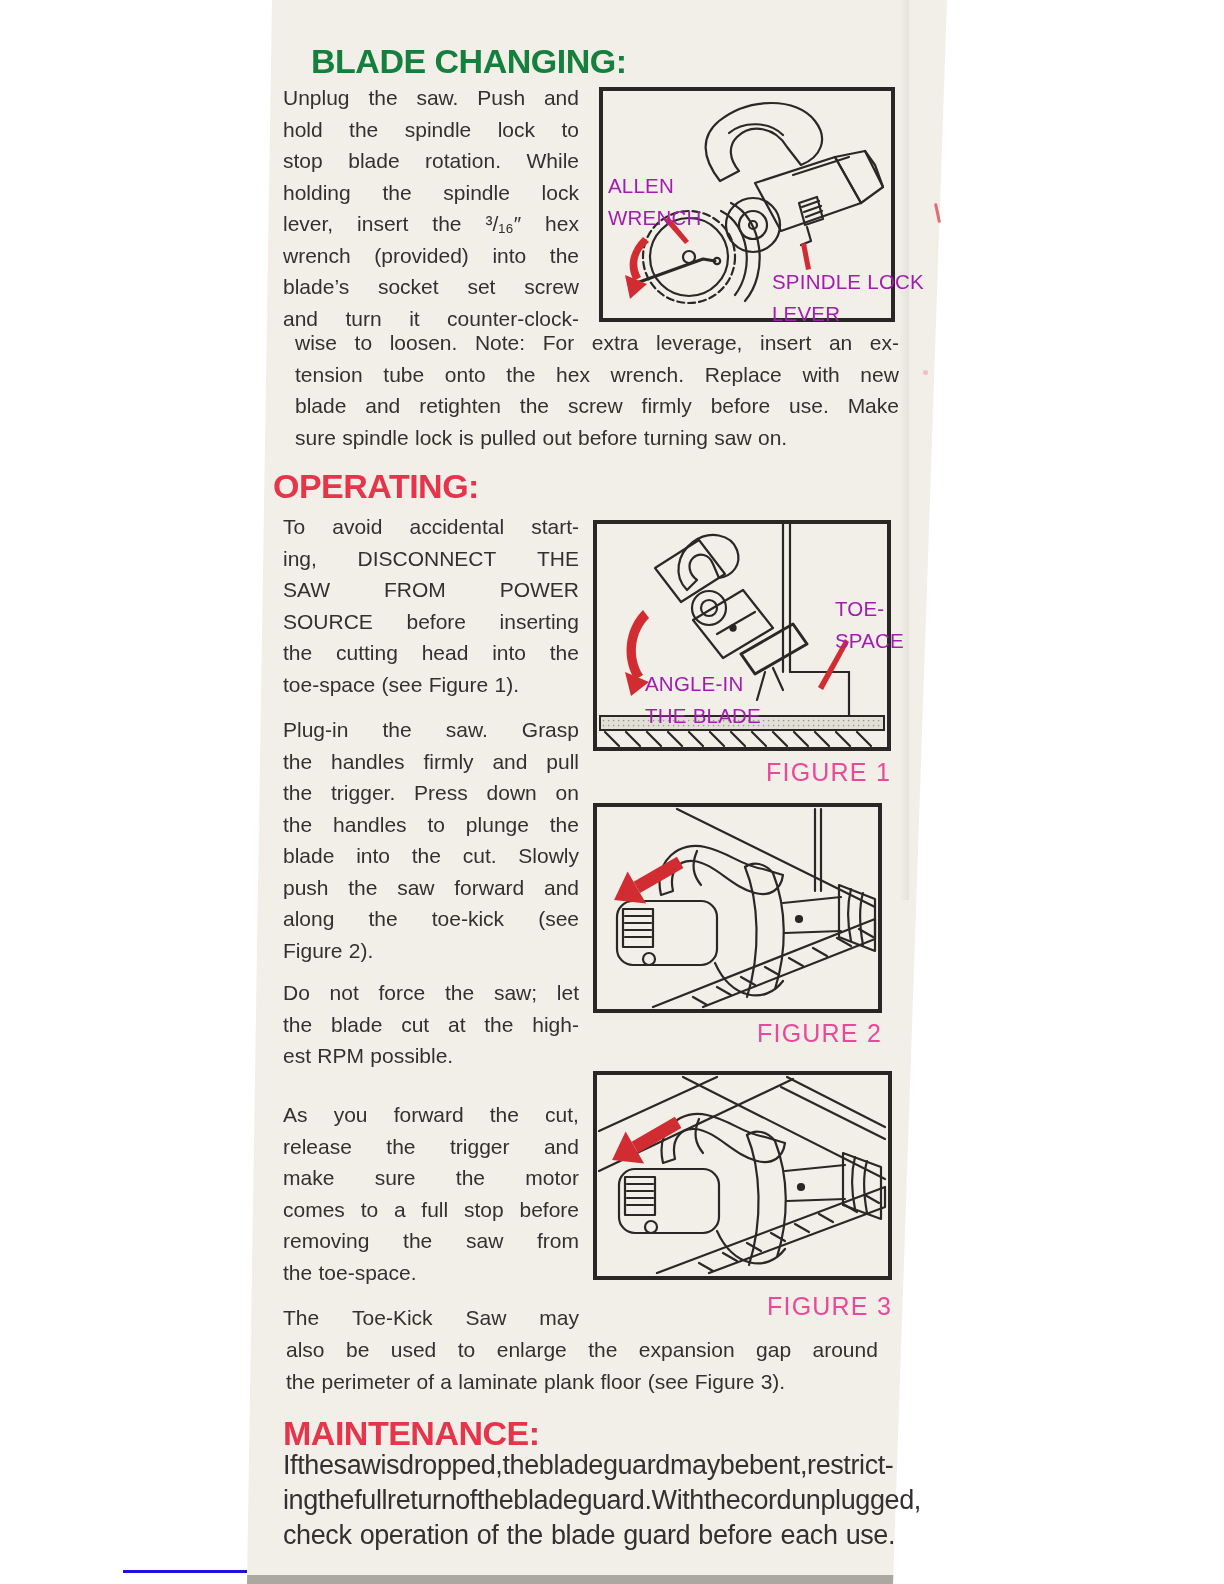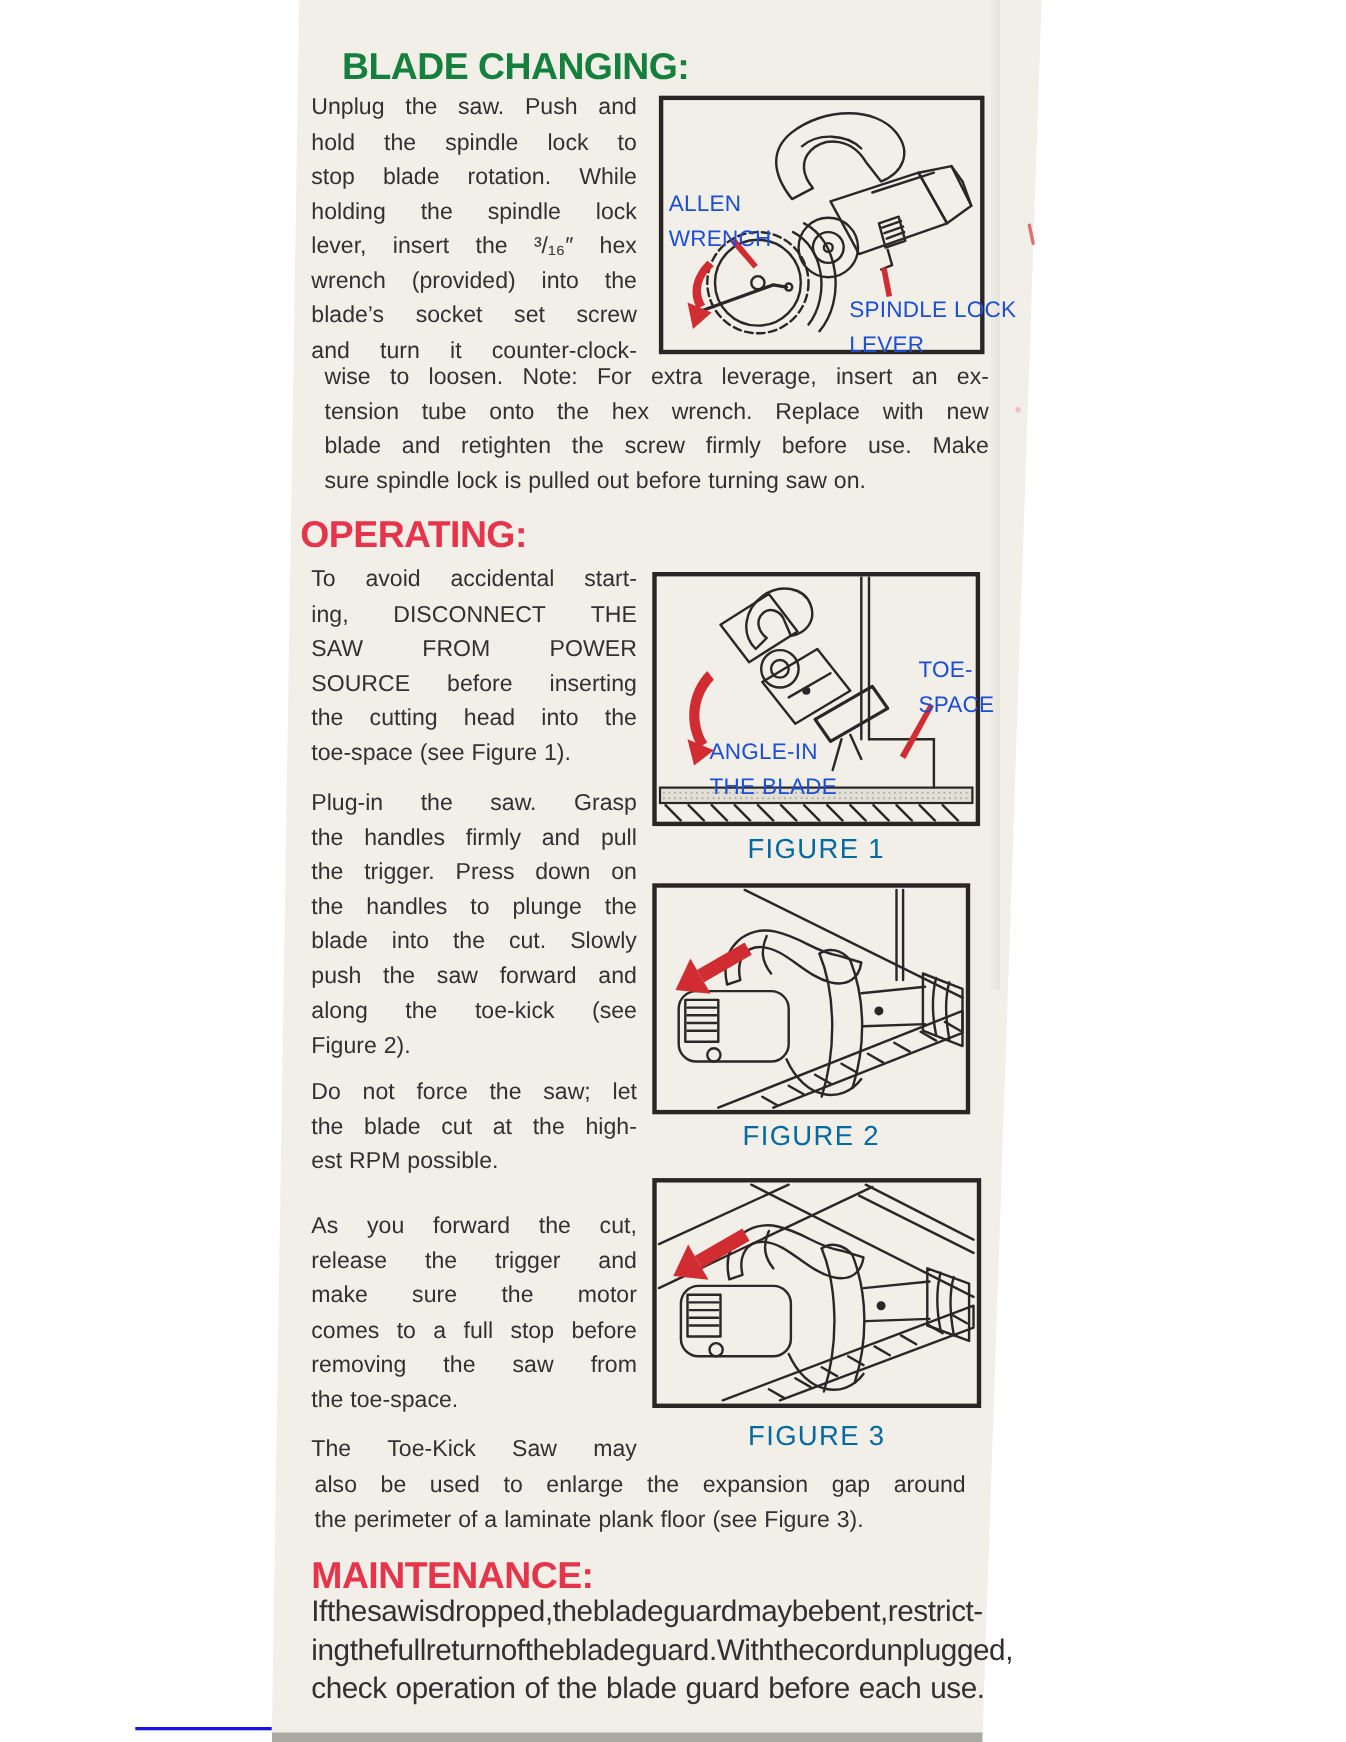--- a/index.html
+++ b/index.html
@@ -12,22 +12,22 @@
         clip-path:polygon(25px 0,700px 0,646px 1584px,0 1584px);}
   .page-right-shadow{position:absolute;top:0;right:38px;width:10px;height:900px;
         background:linear-gradient(to right,rgba(0,0,0,0) ,rgba(0,0,0,0.055));}
   .page-bottom-edge{position:absolute;left:0;bottom:0;width:100%;height:9px;background:#aba8a2;}
   .heading{position:absolute;font-weight:700;font-size:34px;line-height:36px;letter-spacing:-0.5px;}
   .body-block{position:absolute;font-size:21px;}
   .ln{display:flex;justify-content:space-between;line-height:31.5px;}
   .ln.left{justify-content:flex-start;gap:0.30em;}
   .figbox{position:absolute;border:4px solid #2b2626;background:#f2efe8;box-sizing:border-box;}
   .figbox svg{display:block;width:100%;height:100%;}
-  .figlabel{position:absolute;font-size:20.5px;line-height:27px;letter-spacing:0.2px;color:#1d4ed8;}
-  .figcaption{position:absolute;font-size:25px;letter-spacing:1.2px;color:#0369a1;text-align:center;}
+  .figlabel{position:absolute;font-size:20.5px;line-height:27px;letter-spacing:0.2px;color:#a21caf;}
+  .figcaption{position:absolute;font-size:25px;letter-spacing:1.2px;color:#ec4899;text-align:right;}
   .blue-line{position:absolute;left:123px;top:1570px;width:124px;height:3px;background:#1b12e0;}
   .red-speck{position:absolute;left:936px;top:203px;width:3px;height:20px;background:#e04a58;
              transform:rotate(-12deg);border-radius:2px;opacity:.8;}
   .pink-dot{position:absolute;left:923px;top:370px;width:5px;height:5px;border-radius:50%;
             background:#eeb3b9;opacity:.8;}
 </style>
 </head>
 <body data-name="scanned-manual-page">
 
 <div class="page" data-name="manual-page-sheet">

